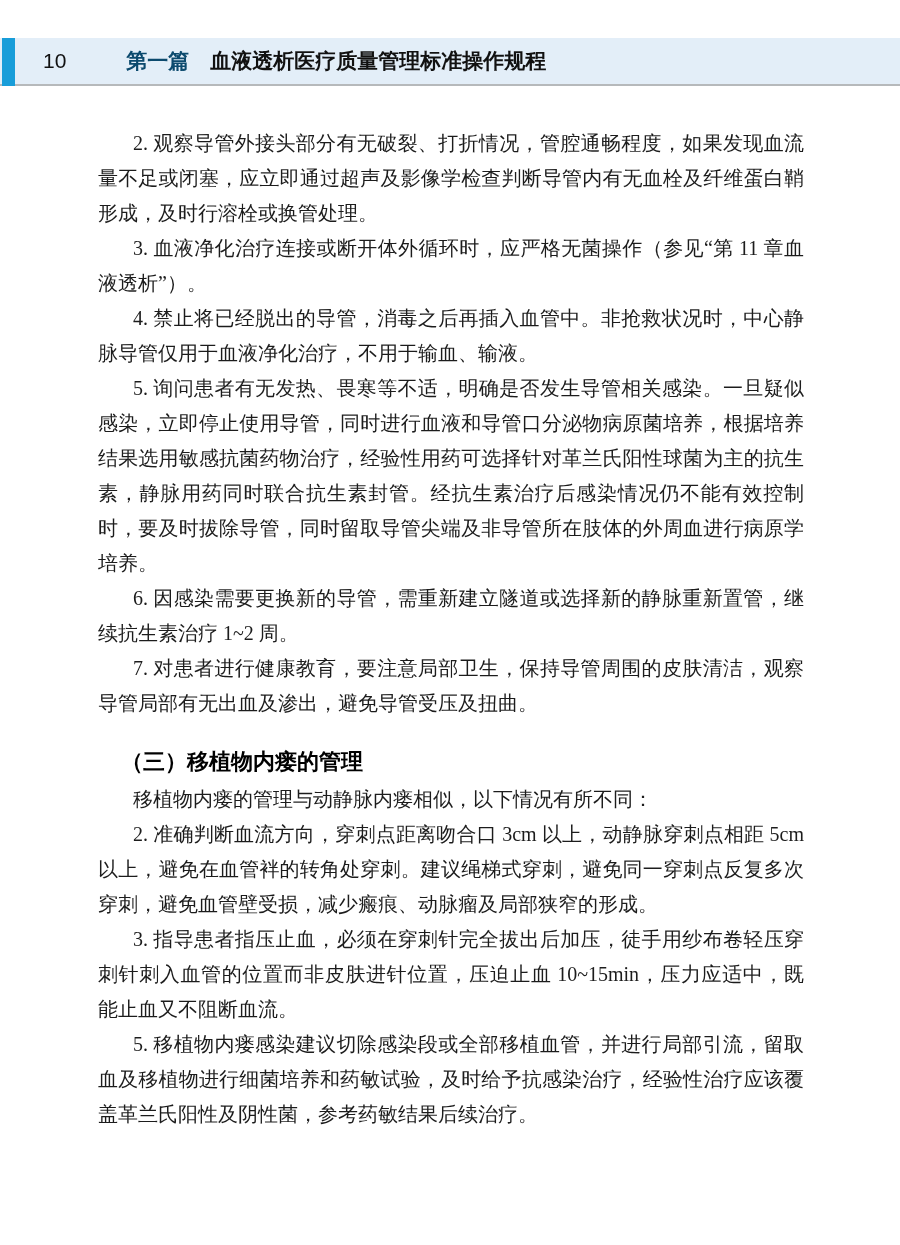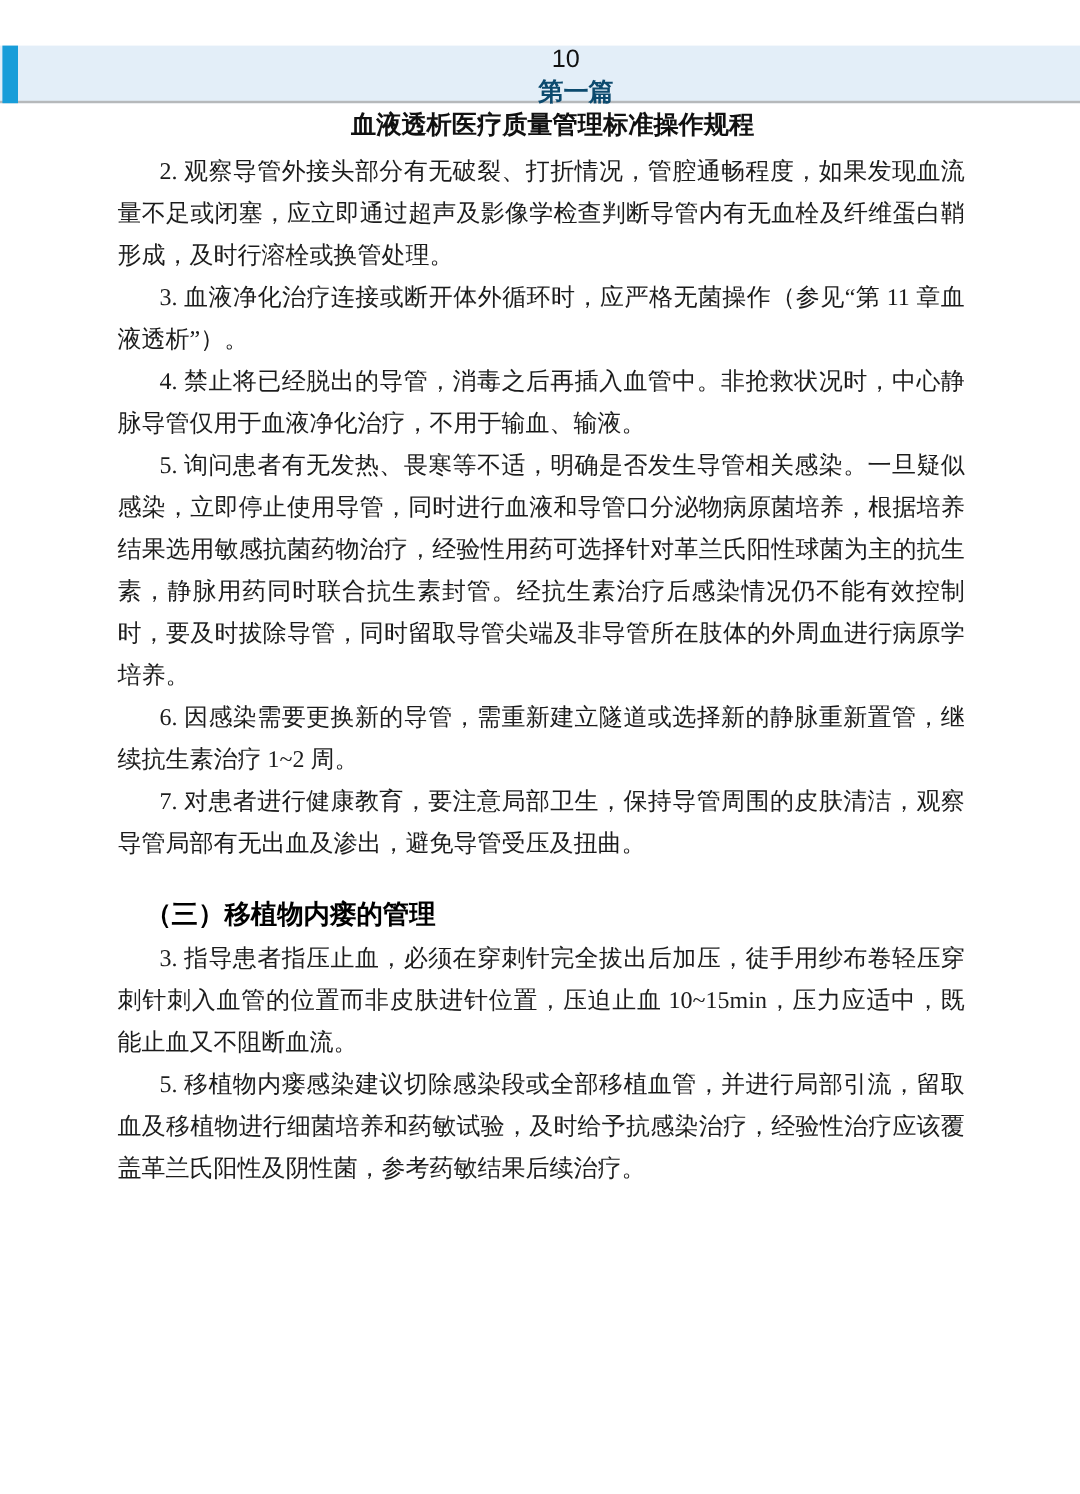--- a/index.html
+++ b/index.html
@@ -1,15 +1,15 @@
 <!DOCTYPE html>
 <html><head>
 <meta charset="utf-8">
 <style>
-  * { box-sizing: border-box; flex-direction: column; }
+  * { box-sizing: border-box; }
   html, body { margin: 0; padding: 0; }
   body {
     width: 900px;
     height: 1245px;
     background: #ffffff;
     position: relative;
     overflow: hidden;
     font-family: "Liberation Serif", "DejaVu Serif", serif;
     color: #1c1c1c;
   }
@@ -94,17 +94,19 @@
   </header>
 
   <main class="content" id="content">
       <p class="body-para">2. 观察导管外接头部分有无破裂、打折情况，管腔通畅程度，如果发现血流量不足或闭塞，应立即通过超声及影像学检查判断导管内有无血栓及纤维蛋白鞘形成，及时行溶栓或换管处理。</p>
       <p class="body-para">3. 血液净化治疗连接或断开体外循环时，应严格无菌操作（参见“第 11 章血液透析”）。</p>
       <p class="body-para">4. 禁止将已经脱出的导管，消毒之后再插入血管中。非抢救状况时，中心静脉导管仅用于血液净化治疗，不用于输血、输液。</p>
       <p class="body-para">5. 询问患者有无发热、畏寒等不适，明确是否发生导管相关感染。一旦疑似感染，立即停止使用导管，同时进行血液和导管口分泌物病原菌培养，根据培养结果选用敏感抗菌药物治疗，经验性用药可选择针对革兰氏阳性球菌为主的抗生素，静脉用药同时联合抗生素封管。经抗生素治疗后感染情况仍不能有效控制时，要及时拔除导管，同时留取导管尖端及非导管所在肢体的外周血进行病原学培养。</p>
       <p class="body-para">6. 因感染需要更换新的导管，需重新建立隧道或选择新的静脉重新置管，继续抗生素治疗 1~2 周。</p>
       <p class="body-para">7. 对患者进行健康教育，要注意局部卫生，保持导管周围的皮肤清洁，观察导管局部有无出血及渗出，避免导管受压及扭曲。</p>
       <h2 class="section-heading">（三）移植物内瘘的管理</h2>
+      <p class="body-para">移植物内瘘的管理与动静脉内瘘相似，以下情况有所不同：</p>
+      <p class="body-para">2. 准确判断血流方向，穿刺点距离吻合口 3cm 以上，动静脉穿刺点相距 5cm 以上，避免在血管袢的转角处穿刺。建议绳梯式穿刺，避免同一穿刺点反复多次穿刺，避免血管壁受损，减少瘢痕、动脉瘤及局部狭窄的形成。</p>
       <p class="body-para">3. 指导患者指压止血，必须在穿刺针完全拔出后加压，徒手用纱布卷轻压穿刺针刺入血管的位置而非皮肤进针位置，压迫止血 10~15min，压力应适中，既能止血又不阻断血流。</p>
       <p class="body-para">5. 移植物内瘘感染建议切除感染段或全部移植血管，并进行局部引流，留取血及移植物进行细菌培养和药敏试验，及时给予抗感染治疗，经验性治疗应该覆盖革兰氏阳性及阴性菌，参考药敏结果后续治疗。</p>
     </main>
 
 </div>
 
 </body></html>

